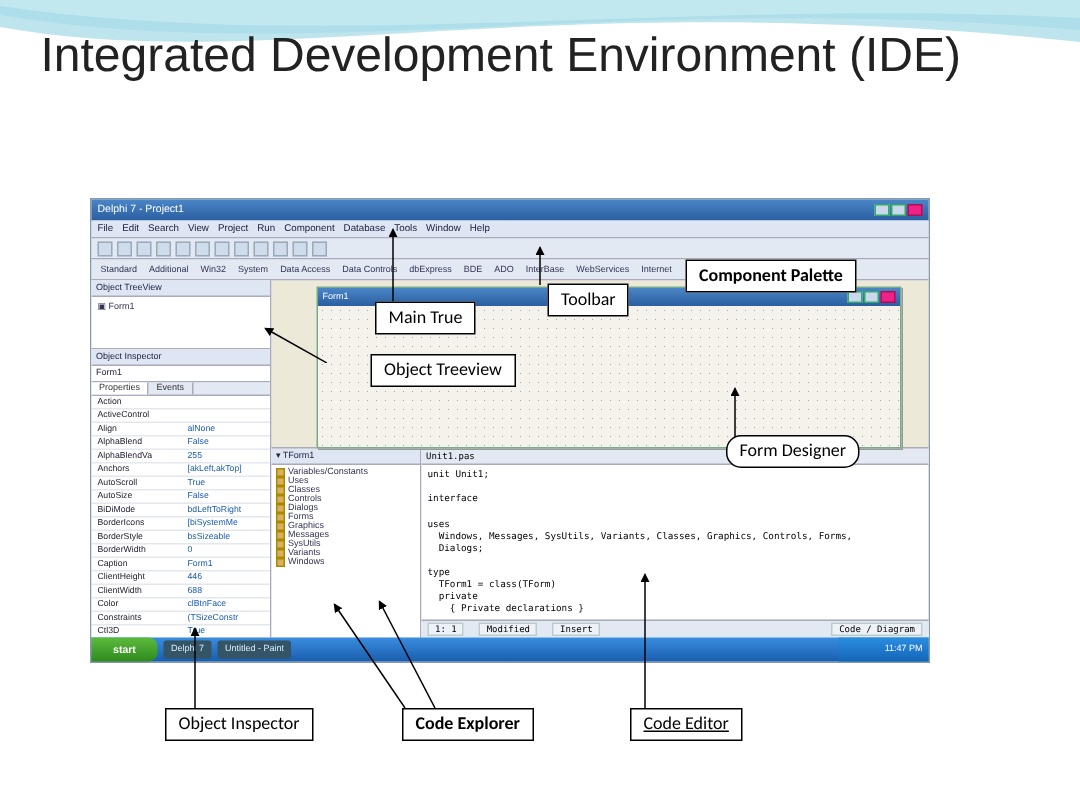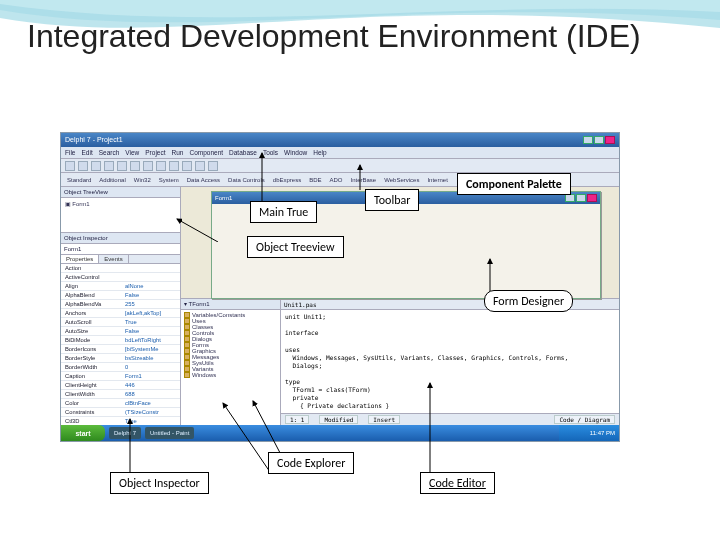--- a/index.html
+++ b/index.html
@@ -338,21 +338,21 @@
     <div class="tray">11:47 PM</div>
   </div>
 </div>
 
 <div class="callout" style="top:201px; left:218px;">Main True</div>
 <div class="callout" style="top:189px; left:333px;">Toolbar</div>
 <div class="callout" style="top:173px; left:425px;font-weight:bold;">Component Palette</div>
 <div class="callout" style="top:236px; left:215px;">Object Treeview</div>
 <div class="callout" style="top:290px; left:452px;border-radius:10px;">Form Designer</div>
 <div class="callout" style="top:472px; left:78px;">Object Inspector</div>
-<div class="callout" style="top:452px; left:236px;">Code Explorer</div>
+<div class="callout" style="top:472px; left:236px;font-weight:bold;">Code Explorer</div>
 <div class="callout" style="top:472px; left:388px;text-decoration:underline;">Code Editor</div>
 
 <svg class="arrow" style="top:150px; left:250px;" width="30" height="52">
     <defs>
       <marker id="ah" markerWidth="6" markerHeight="6" refX="5" refY="3" orient="auto">
         <path d="M0,0 L6,3 L0,6 Z" fill="#000"></path>
       </marker>
     </defs>
     <line x1="12" y1="52" x2="12" y2="3" stroke="#000" stroke-width="1" marker-end="url(#ah)"></line>
   </svg>

